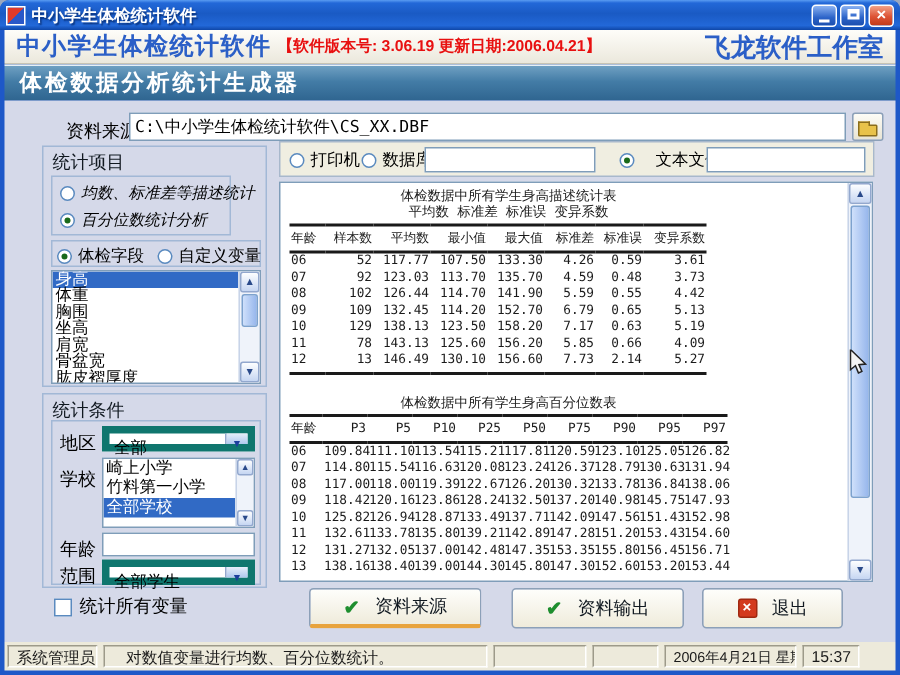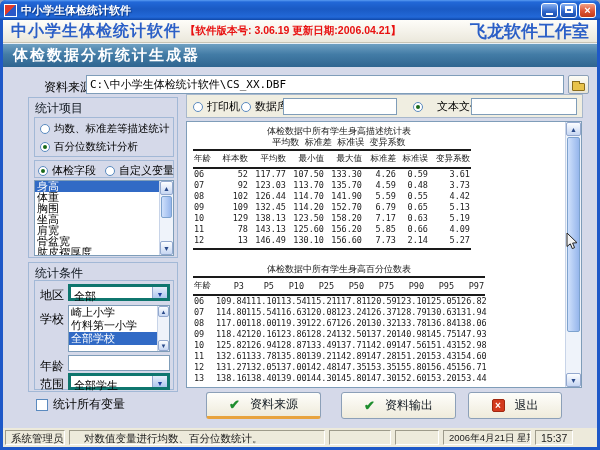--- a/index.html
+++ b/index.html
@@ -67,21 +67,21 @@
   .slist .list-item{font-size:11px;line-height:13px;}
   
   .vscroll{position:absolute;right:0;top:0;bottom:0;background:#EFF3FA;border-left:1px solid #C8D4E8;}
   .sbtn{position:absolute;left:0;right:0;height:14px;text-align:center;font-size:7px;line-height:13px;color:#2A4A8A;
     background:linear-gradient(180deg,#FDFEFF,#C6D6F2);border:1px solid #93A8CE;border-radius:2px;}
   .sbtn.up{top:0;} .sbtn.dn{bottom:0;}
   .sthumb{position:absolute;left:1px;right:1px;background:linear-gradient(90deg,#CFE0FB,#96B6EC);
     border:1px solid #7DA2CE;border-radius:2px;}
   
   .cond-label{position:absolute;font-size:12px;color:#000;}
-  .combo{position:absolute;background:#fff;border:3px solid #0f766e;font-size:11px;}
+  .combo{position:absolute;background:#fff;border:5px solid #0f766e;font-size:11px;}
   .combo .val{position:absolute;left:3px;top:2px;white-space:nowrap;}
   .combo .drop{position:absolute;right:0;top:0;bottom:0;width:15px;text-align:center;font-size:7px;color:#1C3E9C;
     background:linear-gradient(180deg,#E6EEFA,#AFC8EE);border-left:1px solid #93A8CE;line-height:15px;}
   .ti{position:absolute;background:#fff;border:1px solid #7F9DB9;}
   
   .chk{position:absolute;left:36px;top:396px;display:flex;align-items:center;gap:5px;font-size:12px;}
   .chk .box{width:12px;height:12px;background:#fff;border:1px solid #5A8ABF;}
   
   .report{position:absolute;left:186px;top:121px;width:396px;height:267px;background:#fff;
     border:1px solid #7F9DB9;}
@@ -159,21 +159,21 @@
     <input class="small-input" style="left: 96px; width: 114px;" value="">
     <label class="radio" style="left:226px;gap:14px;">
       <span class="rb sel"></span>
       <span>文本文件</span>
     </label>
     <input class="small-input" style="left: 284px; width: 106px;" value="">
   </div>
 
   <div class="group" style="left:28px;top:97px;width:150px;height:161px;">
     <div class="group-label">统计项目</div>
-    <div class="subbox radio-stack" style="left:5px;top:19px;width:140px;height:40px;">
+    <div class="subbox radio-stack" style="left:5px;top:19px;width:120px;height:40px;font-style:italic;">
       <label class="radio" style="font-size:10.5px;">
         <span class="rb"></span>
         <span>均数、标准差等描述统计</span>
       </label>
       <label class="radio" style="font-size:10.5px;">
         <span class="rb sel"></span>
         <span>百分位数统计分析</span>
       </label>
     </div>
     <div class="subbox" style="left:5px;top:62px;width:140px;height:18px;">

